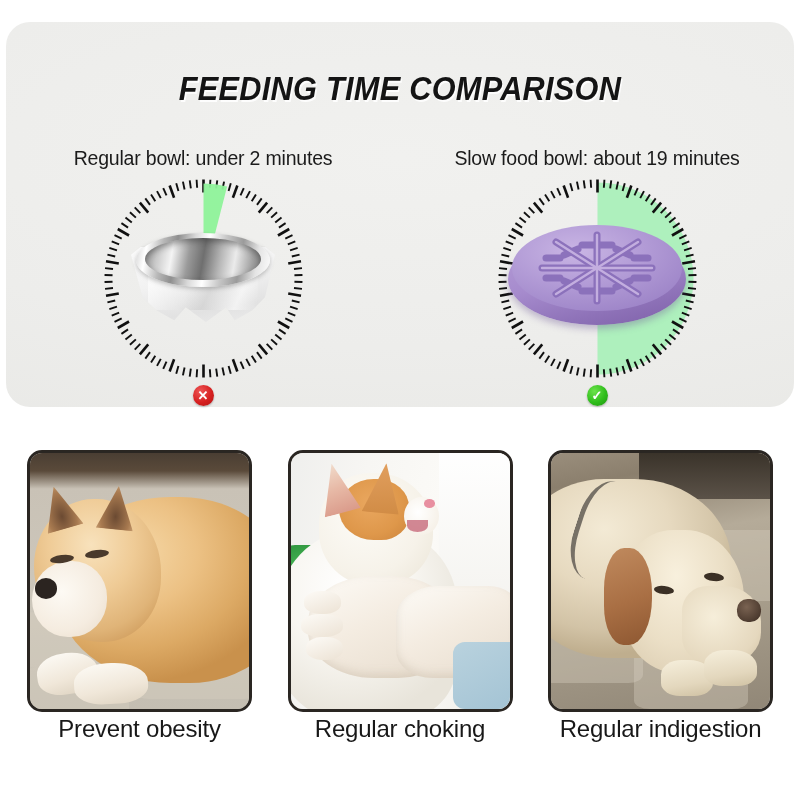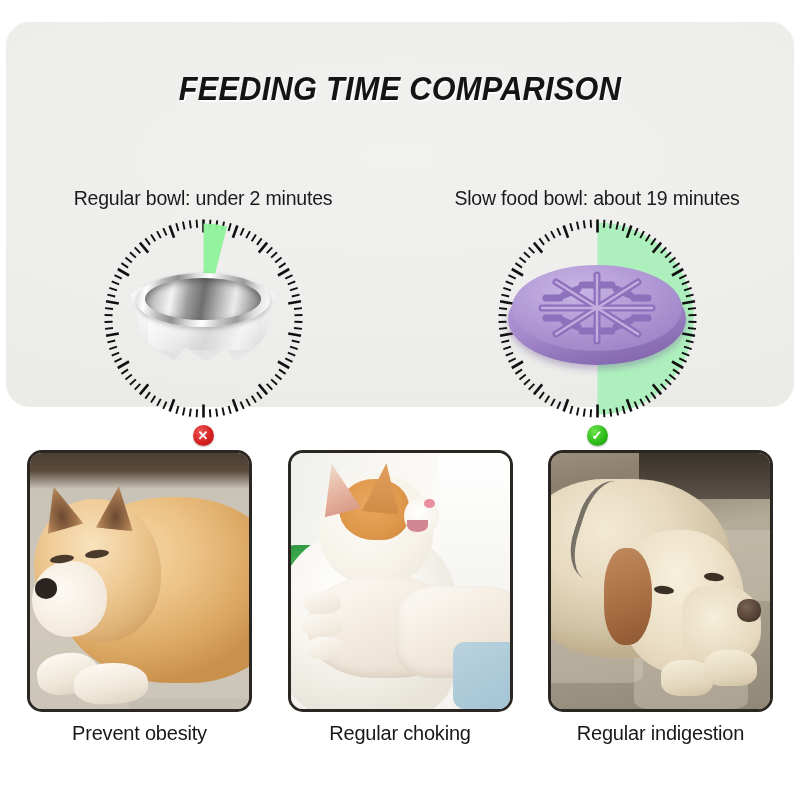--- a/index.html
+++ b/index.html
@@ -49,21 +49,20 @@
   }
 
   .compare-row {
     position: absolute;
     left: 0;
     top: 125px;
     width: 100%;
     display: flex;
     justify-content: space-around;
     align-items: flex-start;
-    margin-top: 40px;
   }
 
   .compare-col {
     position: relative;
     width: 350px;
     display: flex;
     flex-direction: column;
     align-items: center;
   }
 
@@ -229,22 +228,22 @@
     position: relative;
     background: #d8d4cc;
   }
   .photo-inner {
     position: absolute;
     inset: 0;
     overflow: hidden;
   }
 
   .benefit-caption {
-    margin-top: 10px;
-    font-size: 20px;
+    margin-top: 3px;
+    font-size: 24px;
     color: #181818;
     letter-spacing: -0.2px;
     white-space: nowrap;
   }
 
   
   .ph-shiba { position:absolute; inset:0;
     background: linear-gradient(180deg, #4a3e33 0%, #5a4a3a 7%, #c9c2b6 14%, #cdc7bb 58%, #c4beb2 100%); }
   .sh-body { position:absolute; left:12%; top:17%; width:105%; height:73%;
     border-radius:50% 46% 42% 50%;

